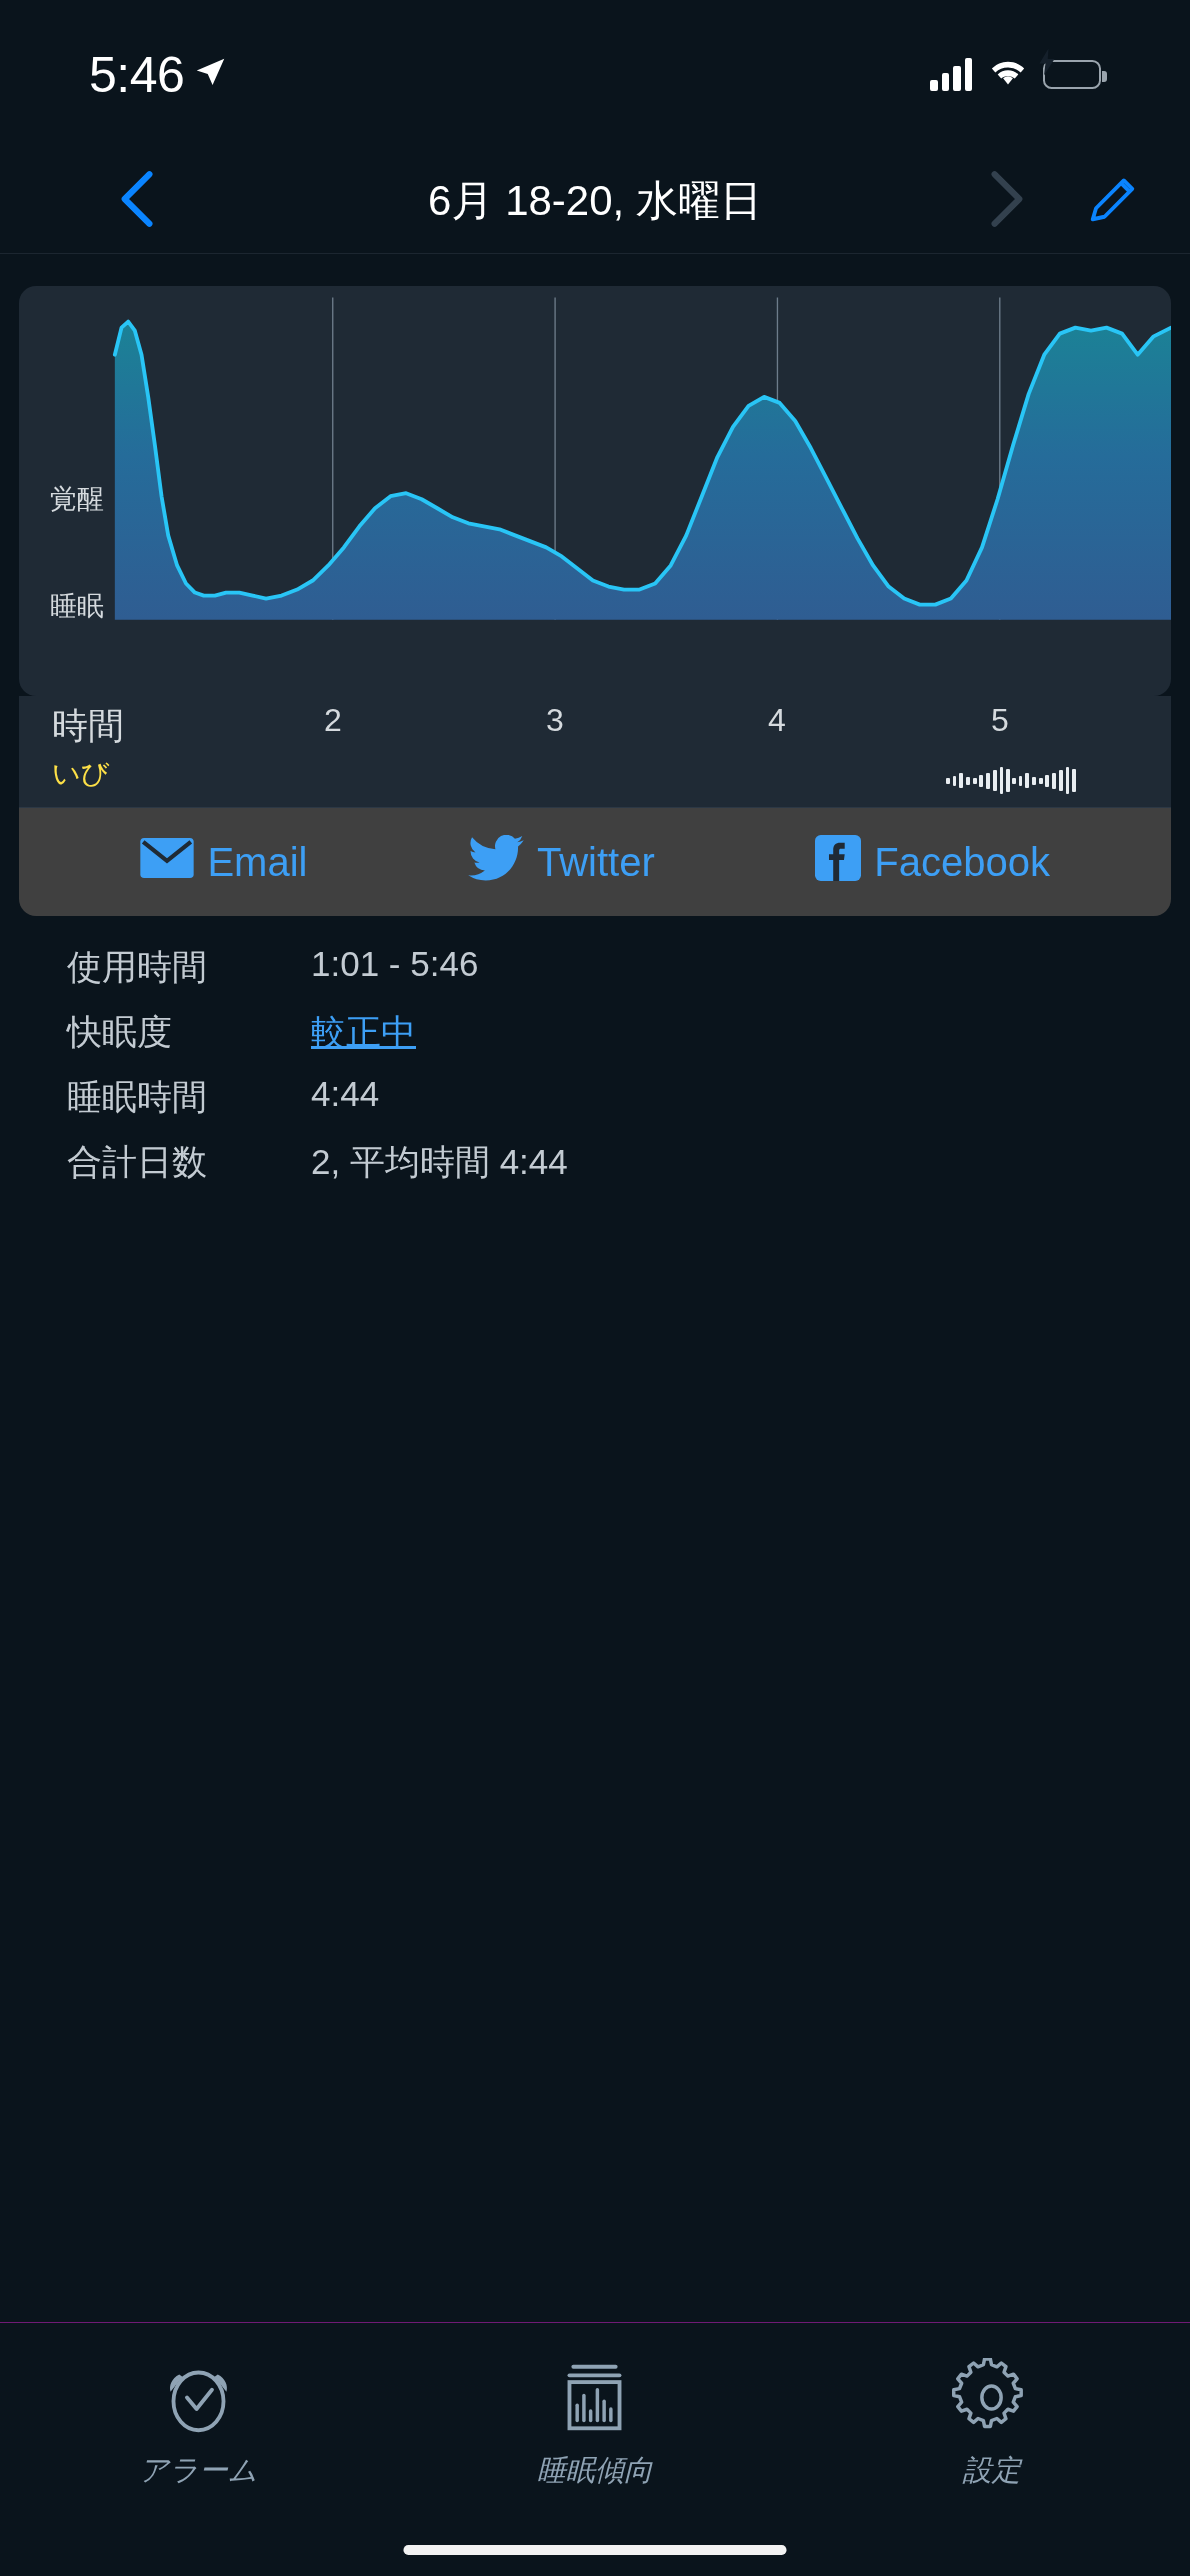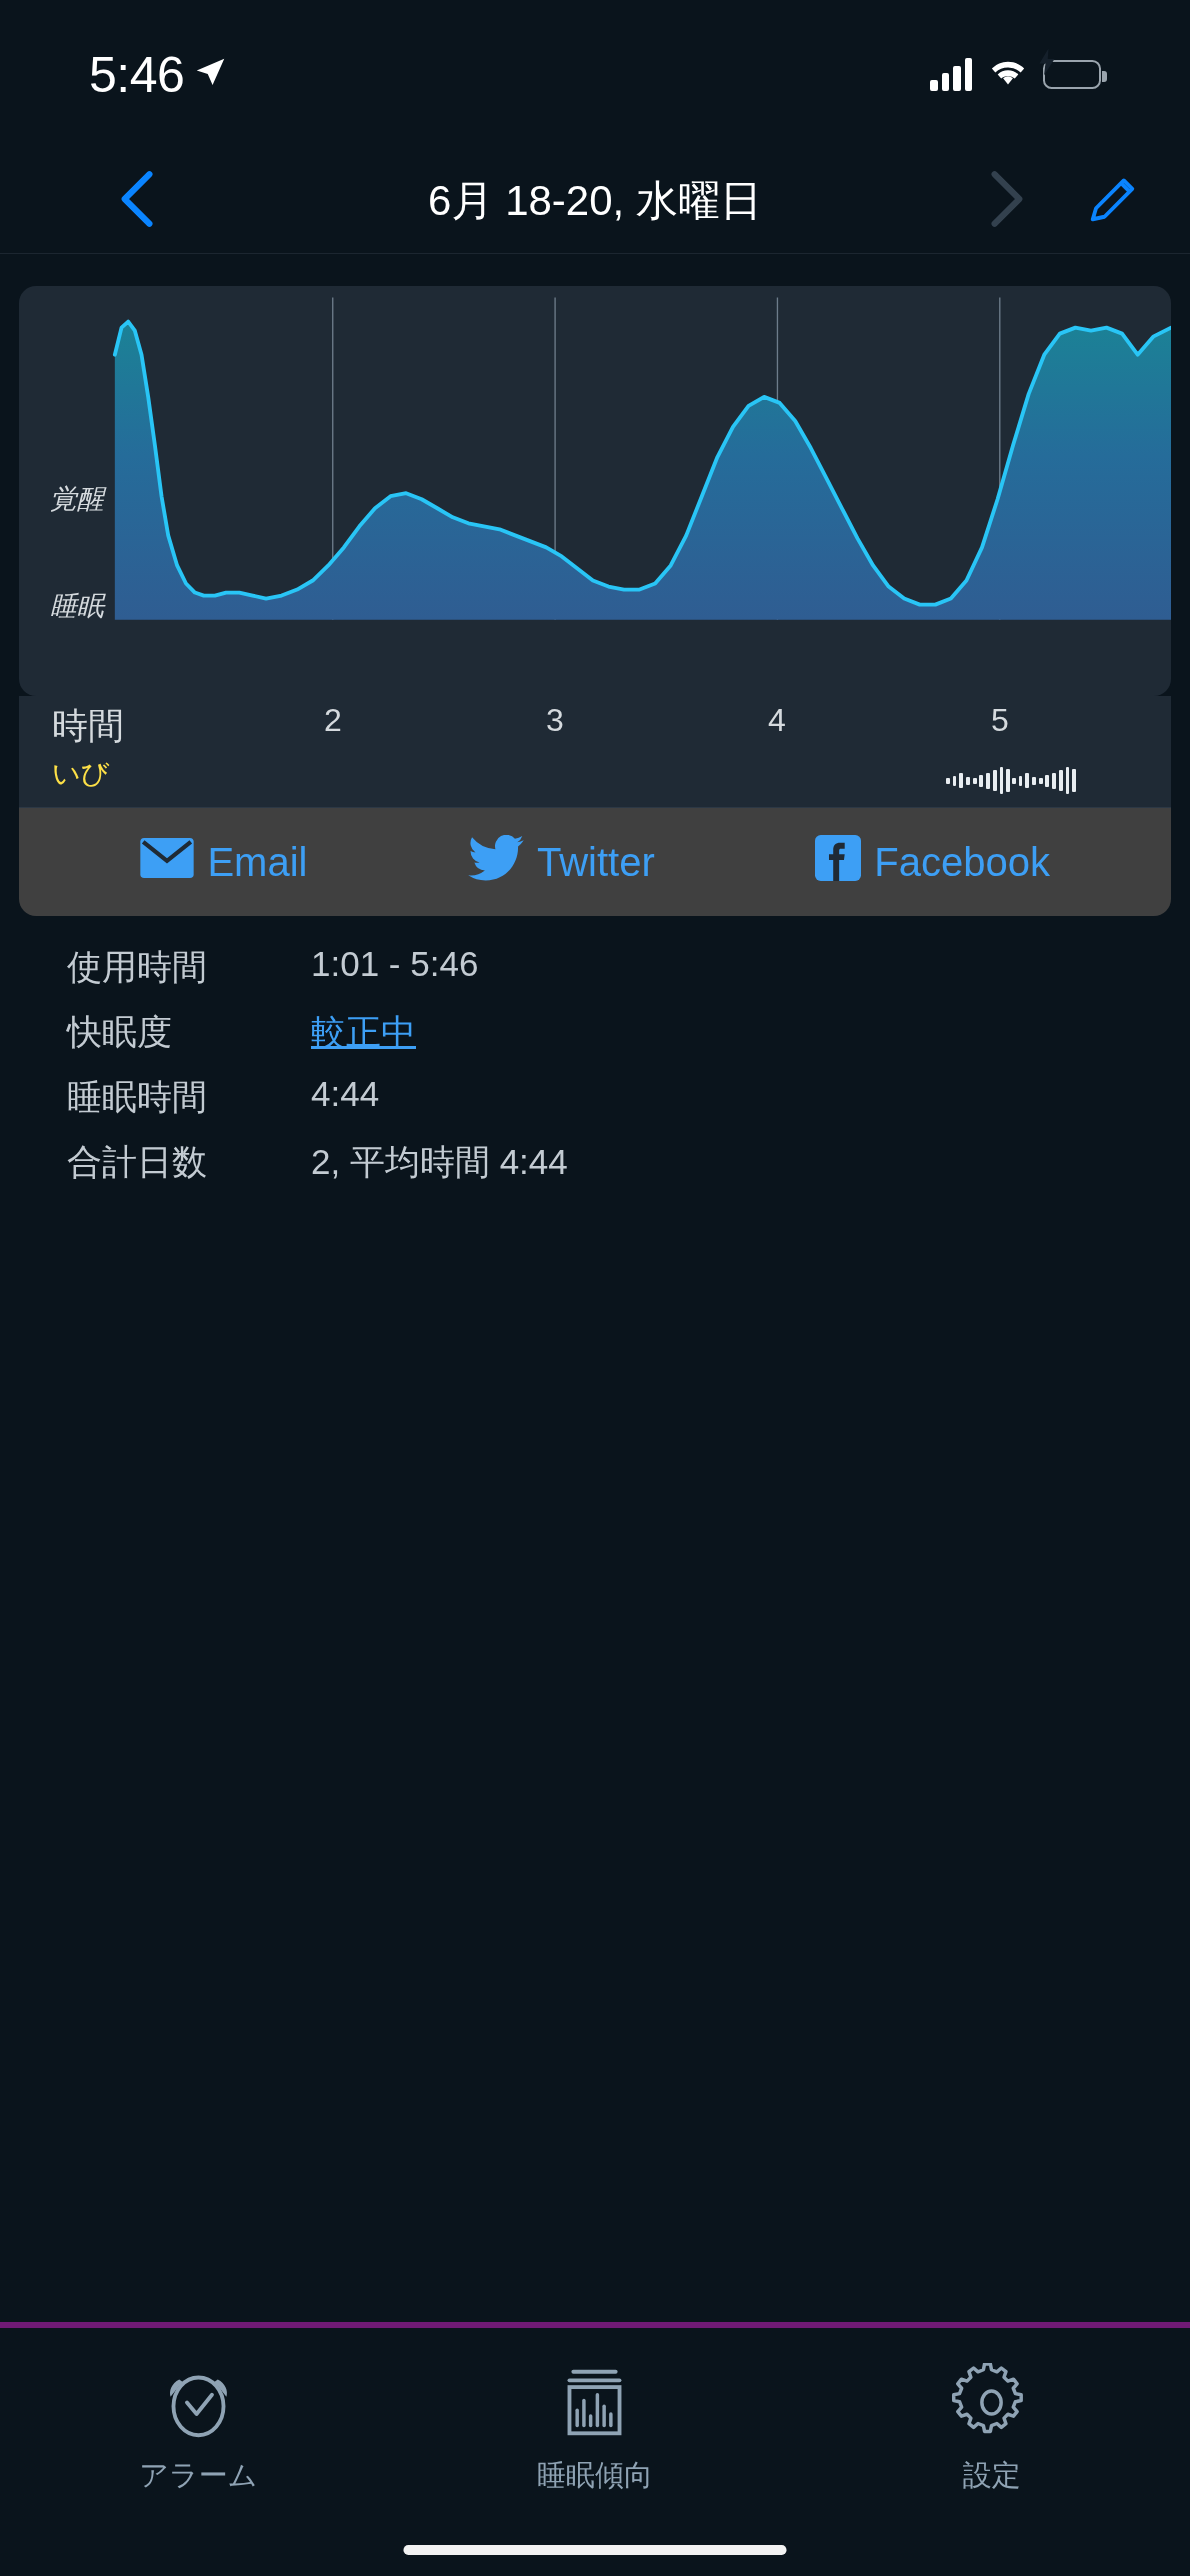--- a/index.html
+++ b/index.html
@@ -49,21 +49,21 @@
   .nav-fwd { left:auto; right:163px; }
   .nav-title {
     position:absolute; left:50%; top:50%; transform:translate(-50%,-50%);
     color:#fff; font-size:42px; font-weight:400; white-space:nowrap;
   }
   .nav-edit { position:absolute; right:50px; top:50%; transform:translateY(-50%); cursor:pointer; }
 
   
   .card {
     position:absolute; left:19px; top:286px; width:1152px; height:410px;
-    background:#1f2a35; border-radius:17px;font-style:italic;
+    background:#1f2a35; border-radius:17px;
   }
   .chart-wrap { position:absolute; left:0; top:0; width:1152px; height:372px; }
   .chart-svg { position:absolute; left:0; top:0; }
   .ylab {
     position:absolute; left:31px; color:#d5dade; font-size:27px; line-height:33px;
     text-align:left; white-space:nowrap;
   }
   .ylab-awake { top:197px; }
   .ylab-sleep { top:304px; }
   .ylab-deep  { top:431px; }
@@ -108,23 +108,24 @@
     padding-left:67px;
   }
   .stat-key { width:244px; color:#c3cbd2; font-size:35px; }
   .stat-val { color:#c3cbd2; font-size:35px; display:flex; align-items:baseline; gap:21px; }
   .stat-link { color:#3d9ff5; text-decoration:underline; cursor:pointer; }
   .stat-link-plain { color:#3d9ff5; text-decoration:none; cursor:pointer; }
 
   
   .tabbar {
     position:absolute; left:0; bottom:0; width:1190px; height:254px;
-    border-top:6px solid #701a75;
+    border-top:1px solid #701a75;
     display:flex; align-items:flex-start; justify-content:space-around;
     padding-top:33px;
+    font-style:italic;
   }
   .tab { display:flex; flex-direction:column; align-items:center; gap:13.4px; width:192px; cursor:pointer; }
   .tab-label { font-size:29px; color:#8fa3b4; }
   .tab.active .tab-label { color:#3d9ff5; }
   .tab-icon { height:82px; display:flex; align-items:center; justify-content:center; }
   .home-ind {
     position:absolute; bottom:21px; left:50%; transform:translateX(-50%);
     width:383px; height:9.6px; background:#f2f2f2; border-radius:4.8px;
   }
 </style>

